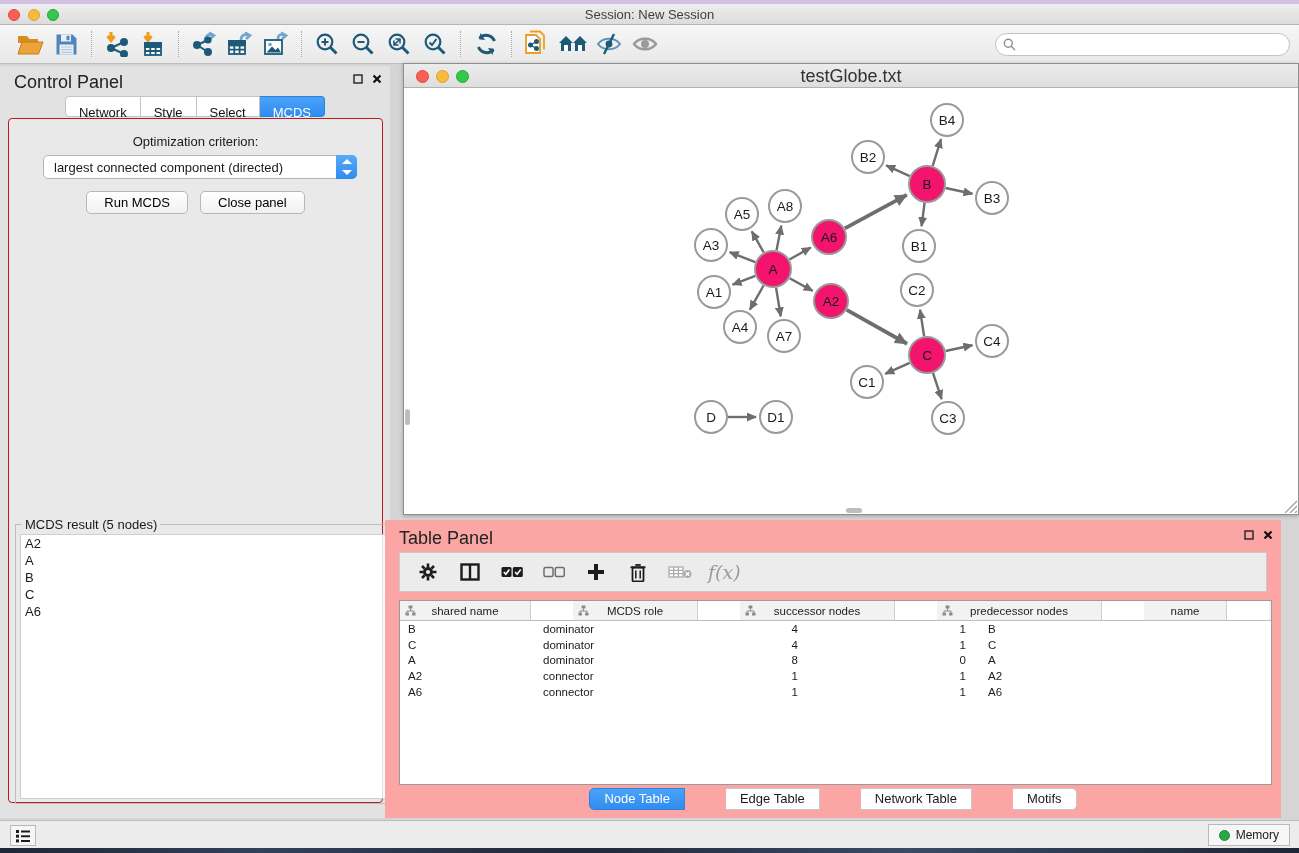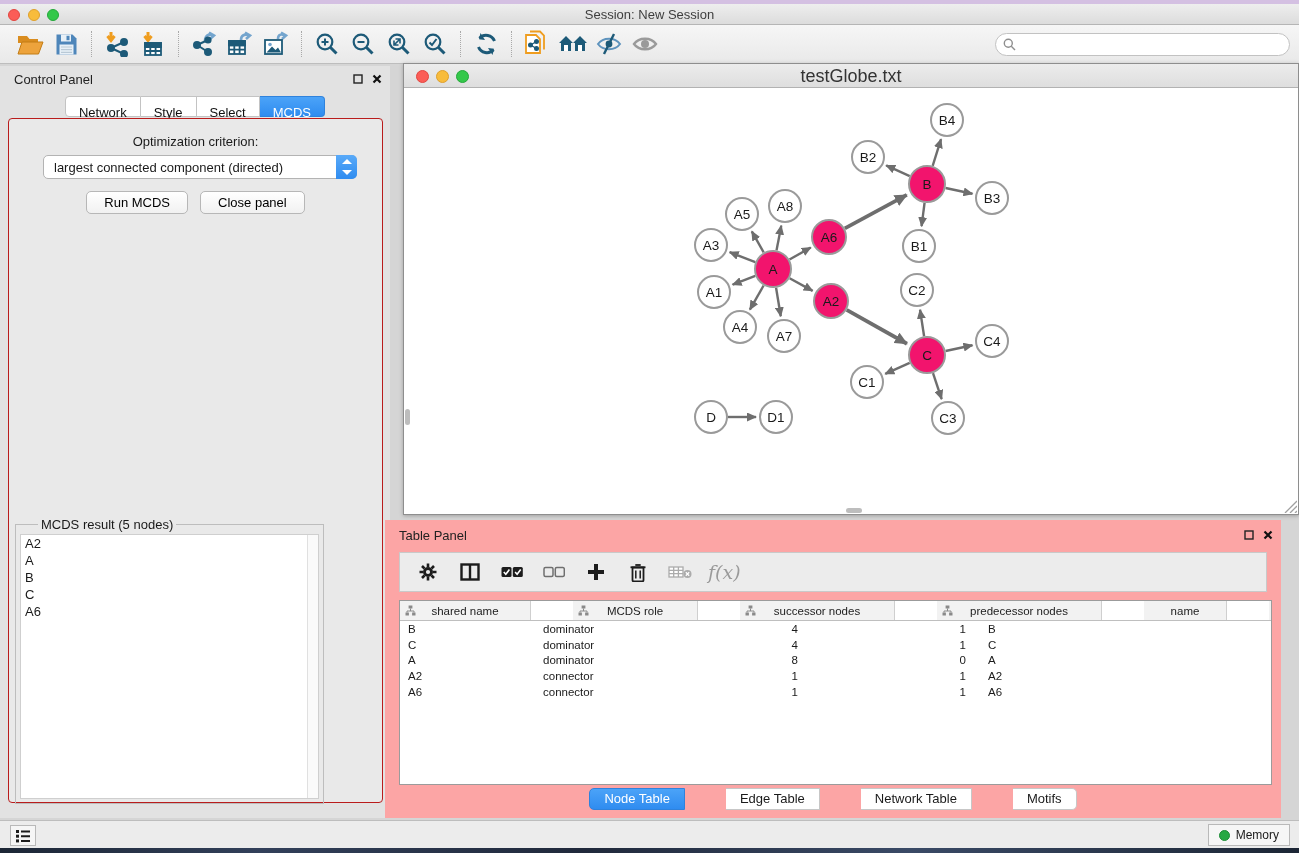--- a/index.html
+++ b/index.html
@@ -25,21 +25,21 @@
   .tbtn { width:36px; height:32px; display:flex; align-items:center; justify-content:center; cursor:default; }
   .tsep { width:1px; height:26px; margin:0 7px; border-left:1px dotted #a9a9a9; }
   .search-wrap { position:absolute; right:9px; top:8px; width:295px; height:23px;
     background:#fff; border:1px solid #c2c2c2; border-radius:12px; display:flex; align-items:center; }
   .search-wrap svg { margin-left:7px; }
   .search-wrap input { border:none; outline:none; background:transparent; flex:1; height:19px;
     font-family:"Liberation Sans",sans-serif; font-size:12px; padding:0 8px 0 4px; }
 
   
   .cpanel { position:absolute; left:0; top:66px; width:390px; height:752px; background:#e2e2e2; }
-  .panel-head { position:absolute; left:14px; top:6px; font-size:13px; color:#222; }
+  .panel-head { position:absolute; left:14px; top:6px; font-size:18px; color:#222; }
   .panel-btns { position:absolute; right:8px; top:8px; display:flex; gap:9px; align-items:center; }
   .tabrow { position:absolute; left:0; top:30px; width:100%; display:flex; justify-content:center; }
   .seg { height:21px; line-height:19px; padding:6px 13px; background:#fff; border:1px solid #c3c3c3;
     border-left:none; font-size:13px; color:#111; }
   .seg:first-child { border-left:1px solid #c3c3c3; border-radius:4px 0 0 4px; }
   .seg:last-child { border-radius:0 4px 4px 0; }
   .seg.active { background:linear-gradient(#4ba3f8,#2f8cf0); border-color:#2f82dc; color:#fff; }
   .tabpane { position:absolute; left:8px; top:52px; width:375px; height:685px;
     background:#e9e9e9; border:1px solid #b91c1c; border-radius:4px; }
   .opt-label { position:absolute; left:0; width:100%; top:15px; text-align:center; font-size:13px; }
@@ -47,22 +47,22 @@
     border:1px solid #b3b3b3; border-radius:5px; display:flex; align-items:center; }
   .dropdown .dval { flex:1; padding-left:10px; font-size:13px; white-space:nowrap; overflow:hidden; }
   .stepper { width:21px; height:24px; margin:-1px; border-radius:0 5px 5px 0;
     background:linear-gradient(#59aaf9,#2f8cf0); position:relative; }
   .stepper i { position:absolute; left:5.5px; width:0; height:0; border-left:5px solid transparent; border-right:5px solid transparent; }
   .stepper .up { top:4px; border-bottom:5px solid #fff; }
   .stepper .dn { bottom:4px; border-top:5px solid #fff; }
   .btnrow { position:absolute; left:0; top:72px; width:100%; display:flex; justify-content:center; gap:12px; }
   .mbtn { height:23px; padding:0 17px; background:linear-gradient(#ffffff,#f1f1f1);
     border:1px solid #b7b7b7; border-radius:5px; font-size:13px; line-height:21px; }
-  .result-fs { position:absolute; left:6px; top:398px; width:309px; height:287px;
-    border:1px solid #bdbdbd; background:transparent;padding-left:16px; }
+  .result-fs { position:absolute; left:6px; top:398px; width:384px; height:287px;
+    border:1px solid #bdbdbd; background:transparent; }
   .result-fs legend { font-size:13px; margin-left:6px; padding:0 3px; }
   .result-list { position:absolute; left:4px; top:2px; right:4px; bottom:4px; background:#fff;
     border:1px solid #cfcfcf; overflow:hidden; }
   .result-list .item { font-size:13px; padding:1px 0 1px 4px; }
   .vscroll { position:absolute; right:0; top:0; bottom:0; width:11px; background:#fafafa; border-left:1px solid #e0e0e0; }
 
   
   .netwin { position:absolute; left:403px; top:63px; width:896px; height:452px;
     background:#fff; border:1px solid #8e8e8e; box-shadow:0 1px 4px rgba(0,0,0,.25); }
   .netwin .wtitle { position:absolute; left:0; top:0; width:100%; height:24px;

